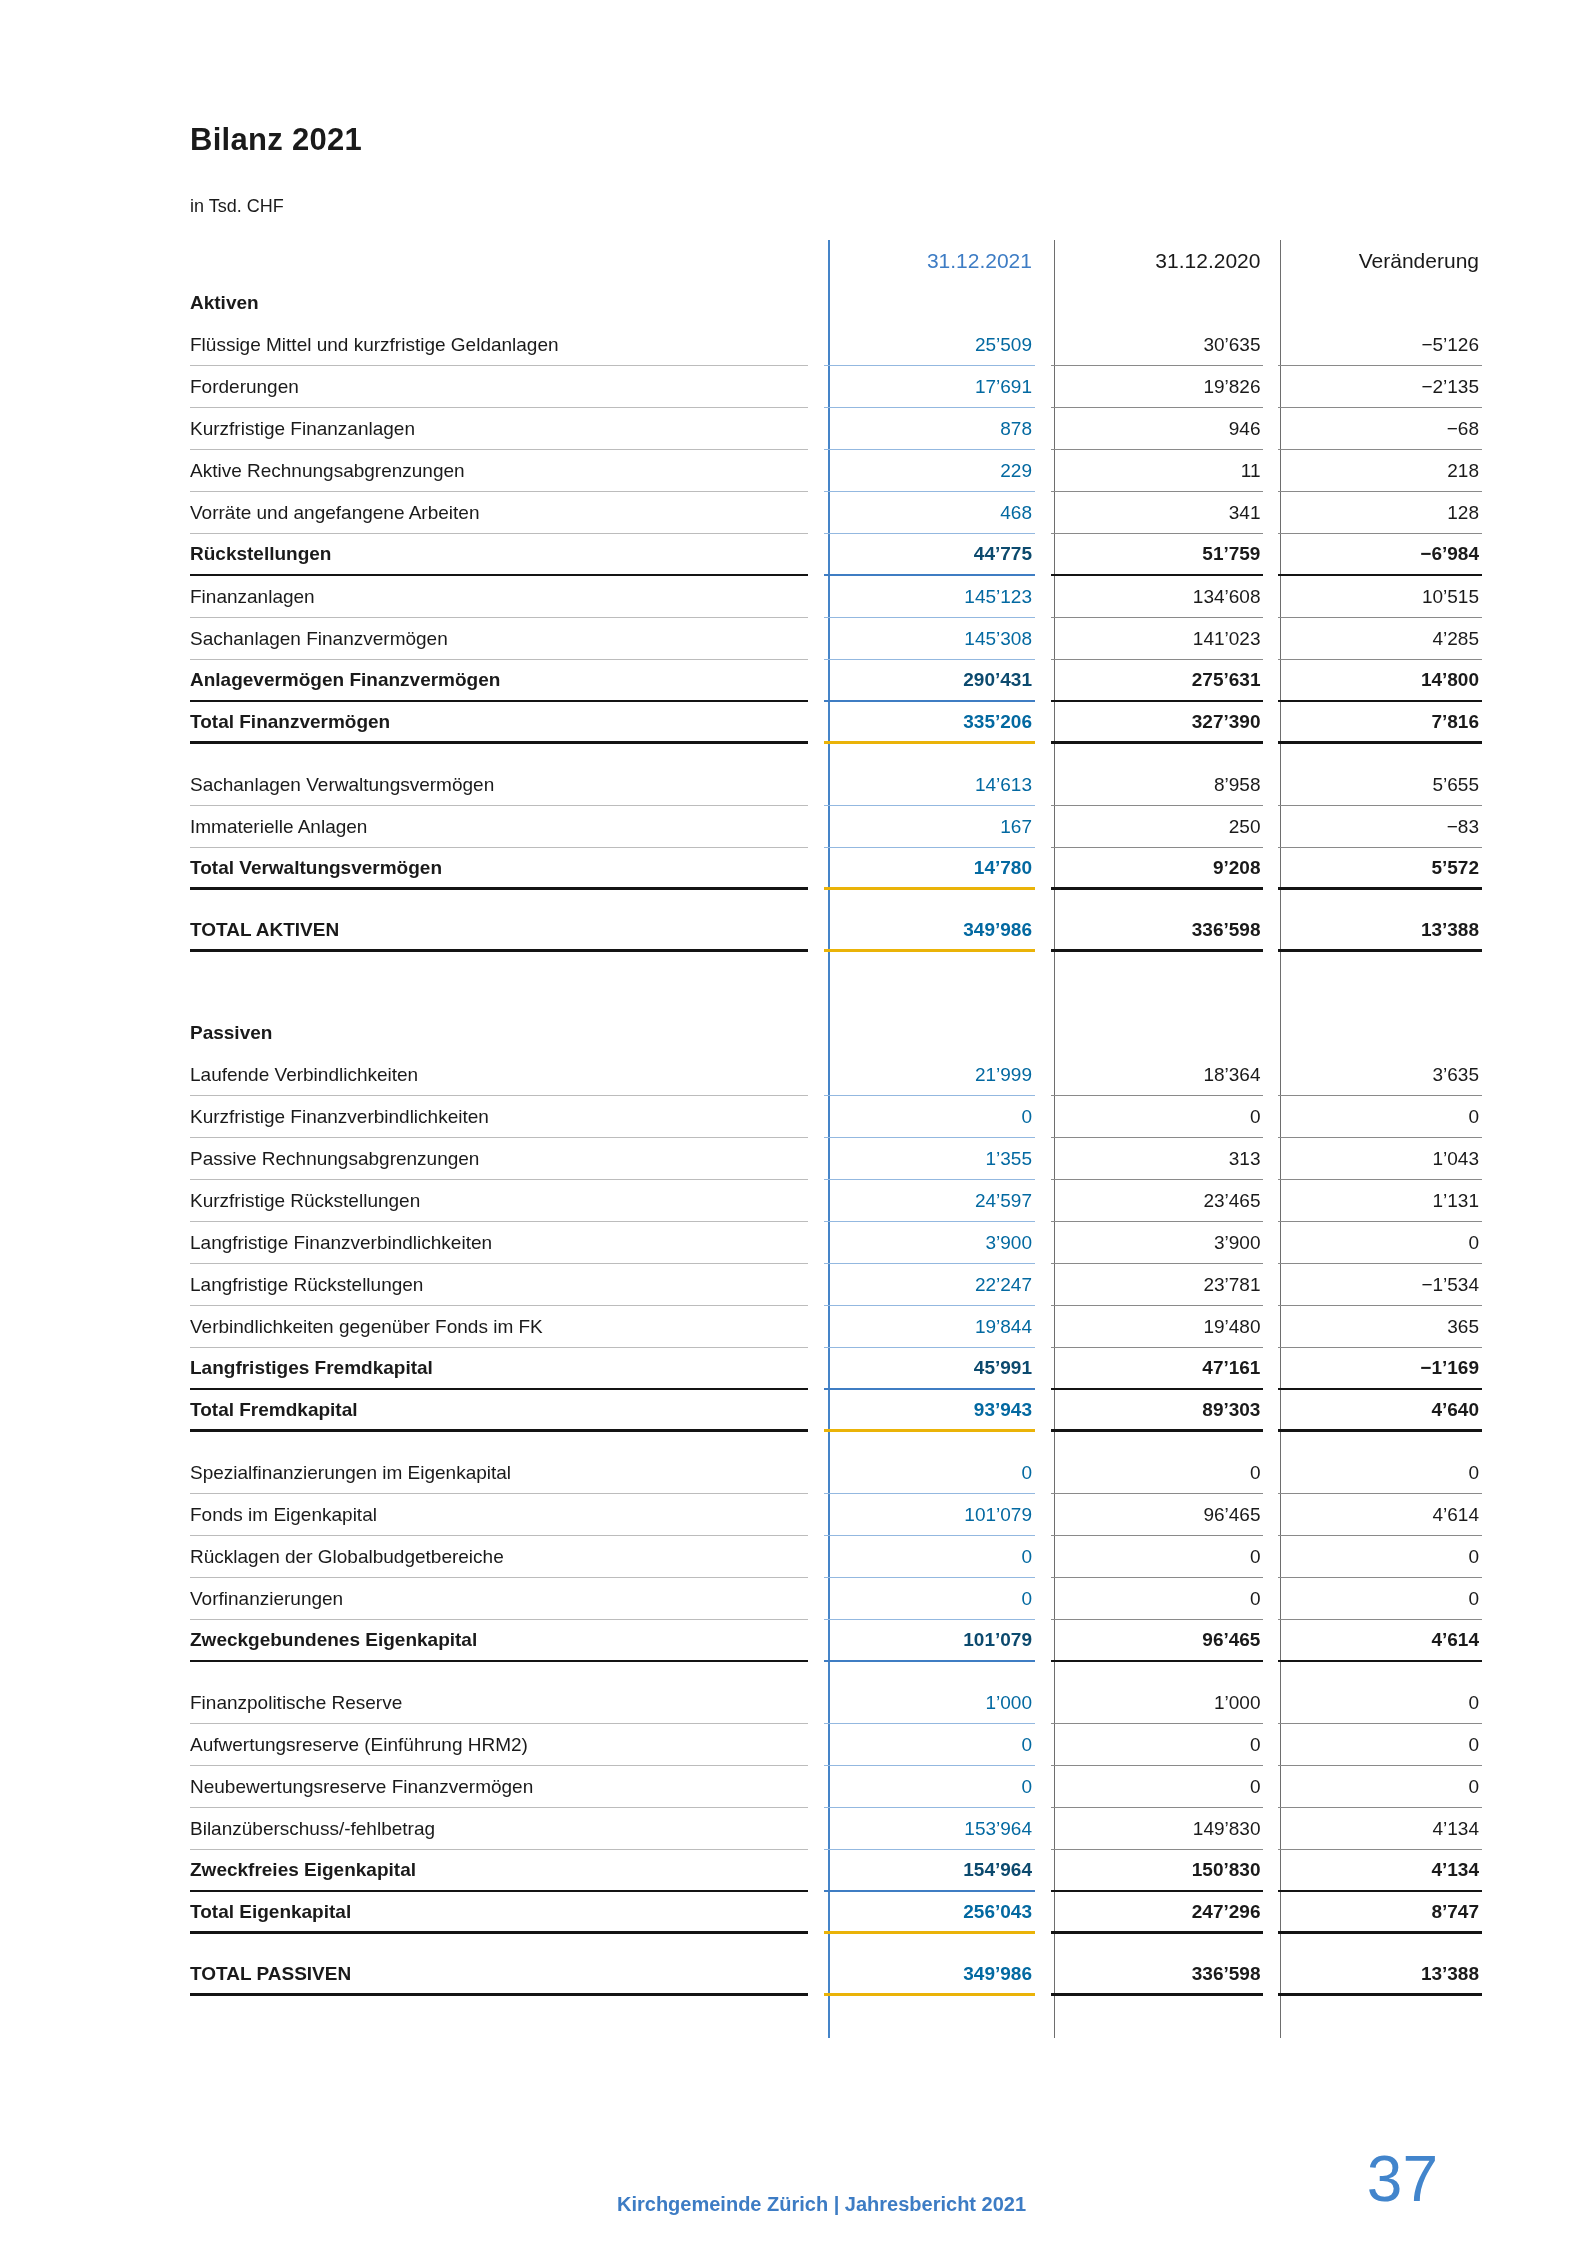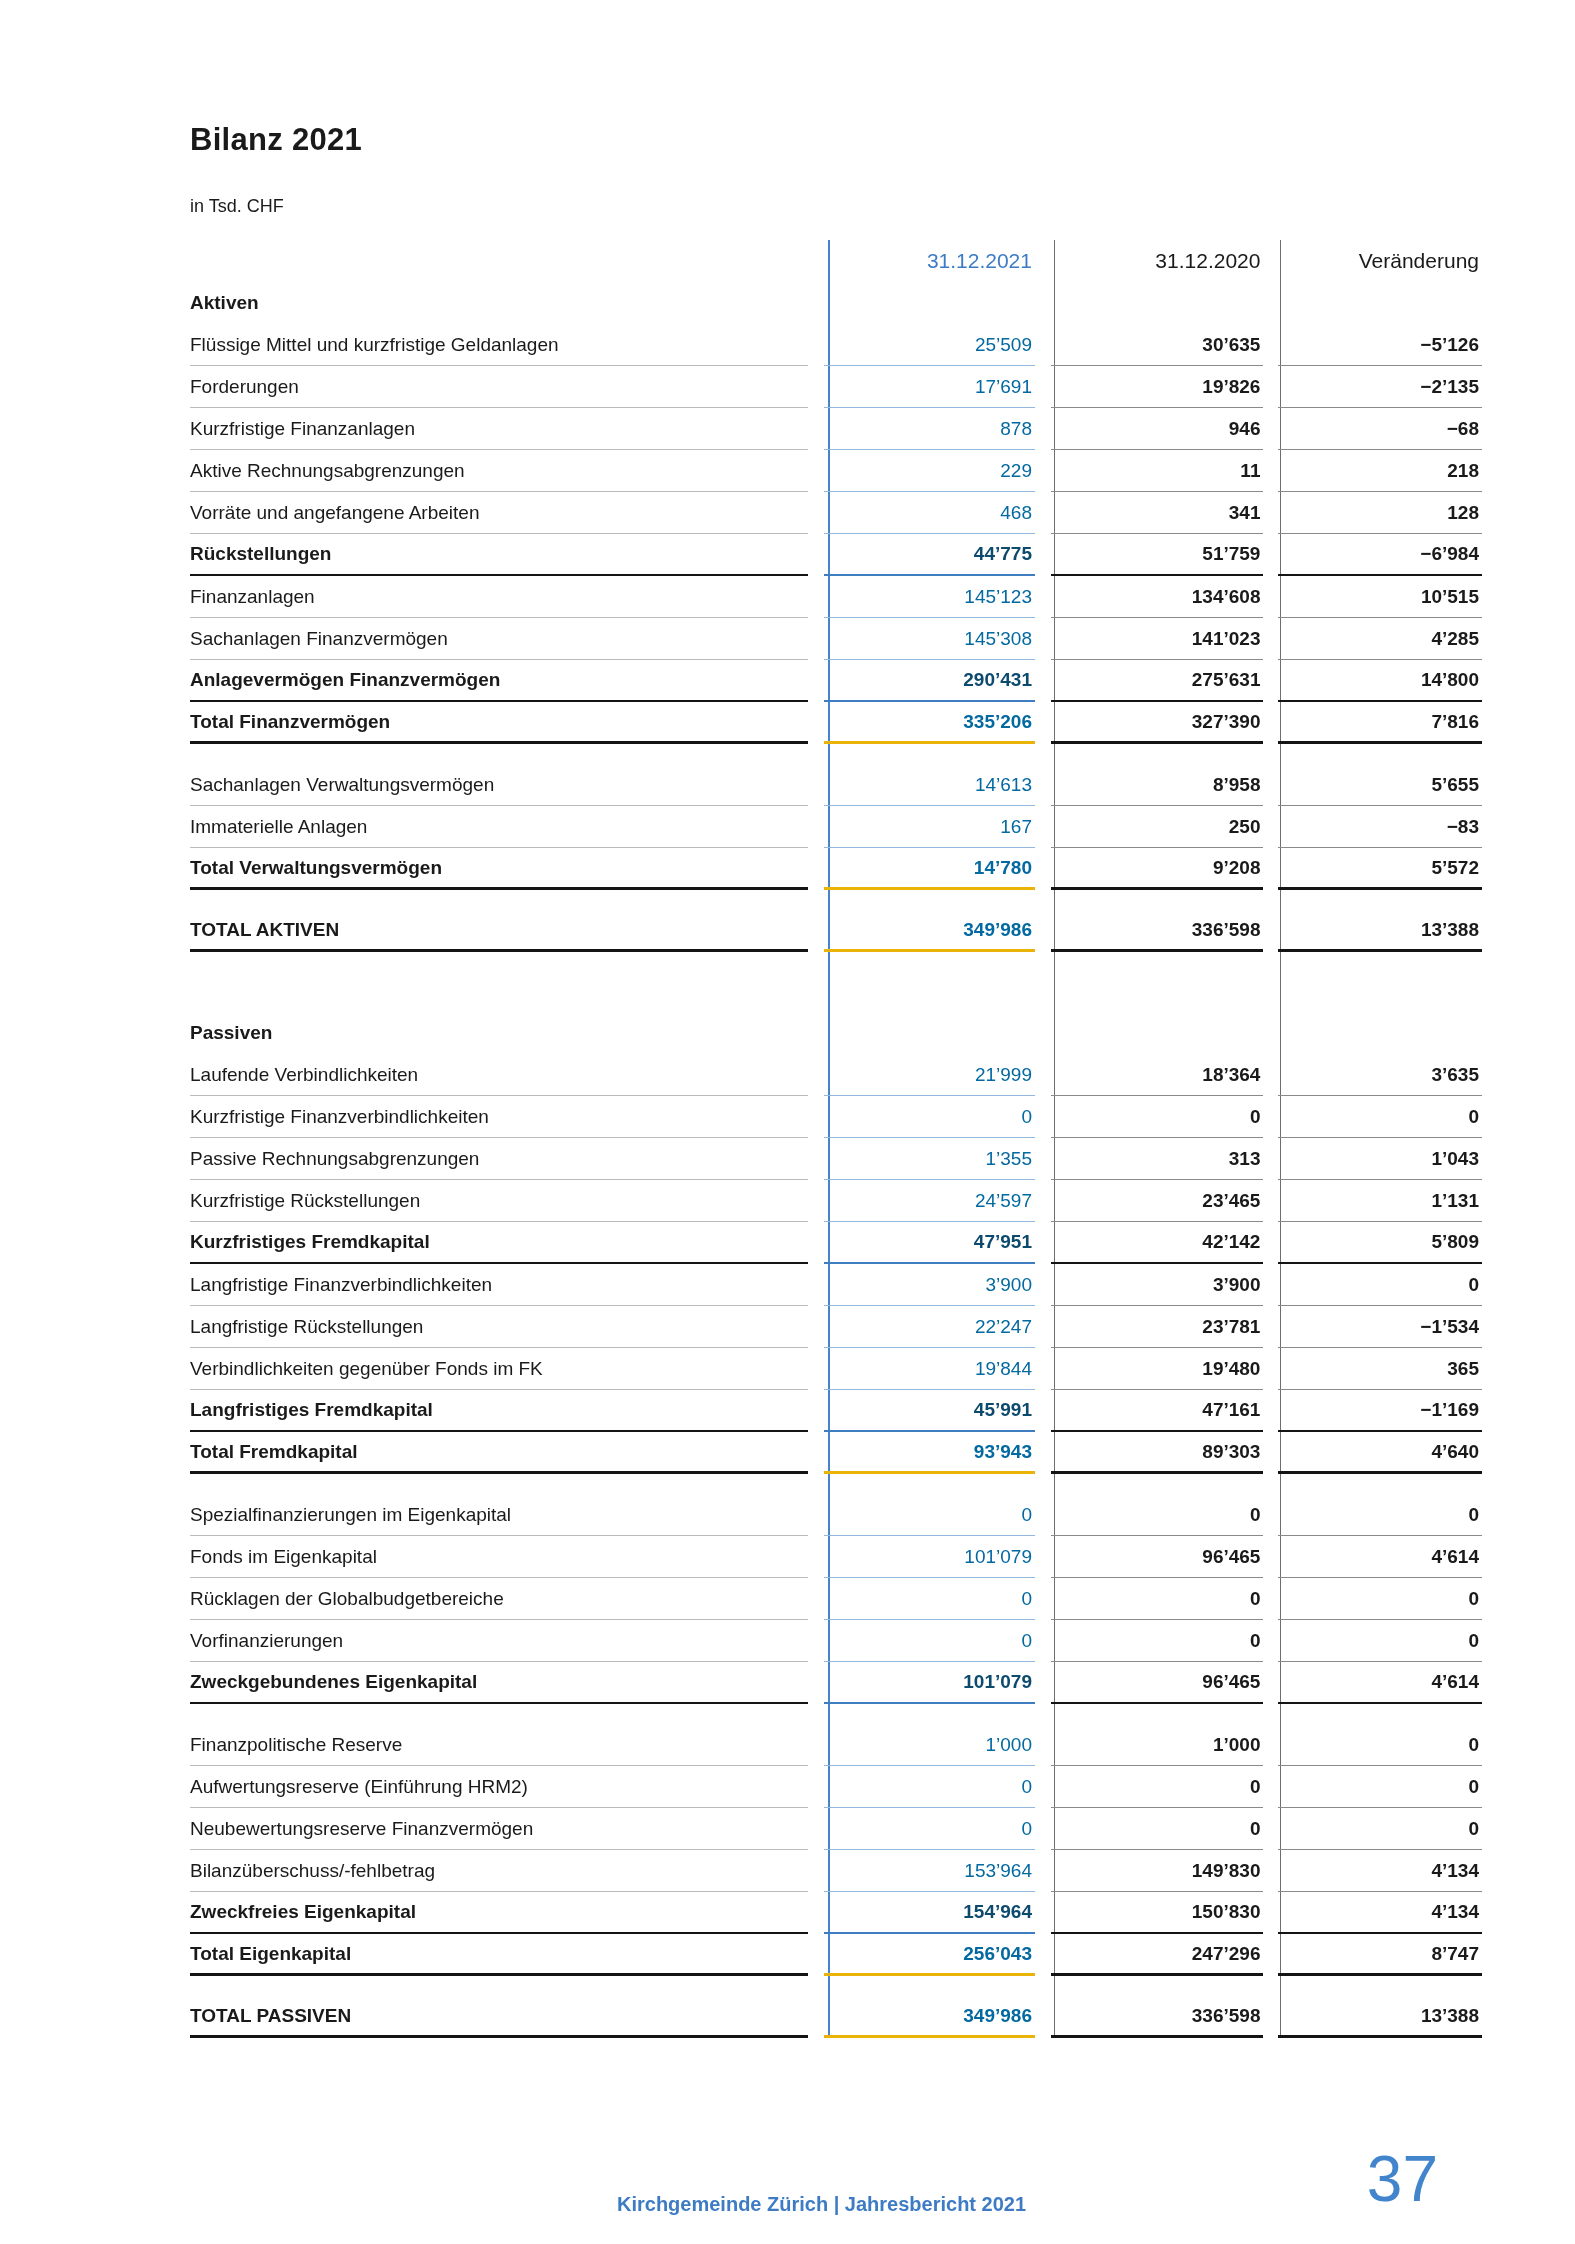--- a/index.html
+++ b/index.html
@@ -24,21 +24,21 @@
   .lbl{width:622px;margin-right:16px;}
   .c1{width:210px;margin-right:16px;justify-content:flex-end;padding-right:3px;color:#0369a1;}
   .c2{width:211px;margin-right:15px;justify-content:flex-end;padding-right:3px;}
   .c3{width:202px;justify-content:flex-end;padding-right:3px;}
 
   .row.header .cell{font-size:21px;}
   .row.header .c1{color:#3d7cc4;}
 
   .row.item .lbl{border-bottom:1px solid #bcbcbc;}
   .row.item .c1{border-bottom:1px solid #93b8e0;}
-  .row.item .c2,.row.item .c3{border-bottom:1px solid #8a8a8a;font-weight:bold;}
+  .row.item .c2,.row.item .c3{border-bottom:1px solid #8a8a8a;}
 
   .row.subtotal .cell,.row.total .cell,.row.section .cell{font-weight:bold;}
   .row.subtotal .lbl{border-bottom:2px solid #141414;}
   .row.subtotal .c1{border-bottom:2px solid #3f7dc3;color:#0c4a6e;}
   .row.subtotal .c2,.row.subtotal .c3{border-bottom:2px solid #141414;}
 
   .row.total .lbl{border-bottom:3px solid #141414;}
   .row.total .c1{border-bottom:3px solid #eab308;color:#0369a1;}
   .row.total .c2,.row.total .c3{border-bottom:3px solid #141414;}
 
@@ -182,26 +182,20 @@
         <div class="cell c1">1’355</div>
         <div class="cell c2">313</div>
         <div class="cell c3">1’043</div>
       </div>
       <div class="row item">
         <div class="cell lbl">Kurzfristige Rückstellungen</div>
         <div class="cell c1">24’597</div>
         <div class="cell c2">23’465</div>
         <div class="cell c3">1’131</div>
       </div>
-      <div class="row subtotal">
-        <div class="cell lbl">Kurzfristiges Fremdkapital</div>
-        <div class="cell c1">47’951</div>
-        <div class="cell c2">42’142</div>
-        <div class="cell c3">5’809</div>
-      </div>
       <div class="row item">
         <div class="cell lbl">Langfristige Finanzverbindlichkeiten</div>
         <div class="cell c1">3’900</div>
         <div class="cell c2">3’900</div>
         <div class="cell c3">0</div>
       </div>
       <div class="row item">
         <div class="cell lbl">Langfristige Rückstellungen</div>
         <div class="cell c1">22’247</div>
         <div class="cell c2">23’781</div>

